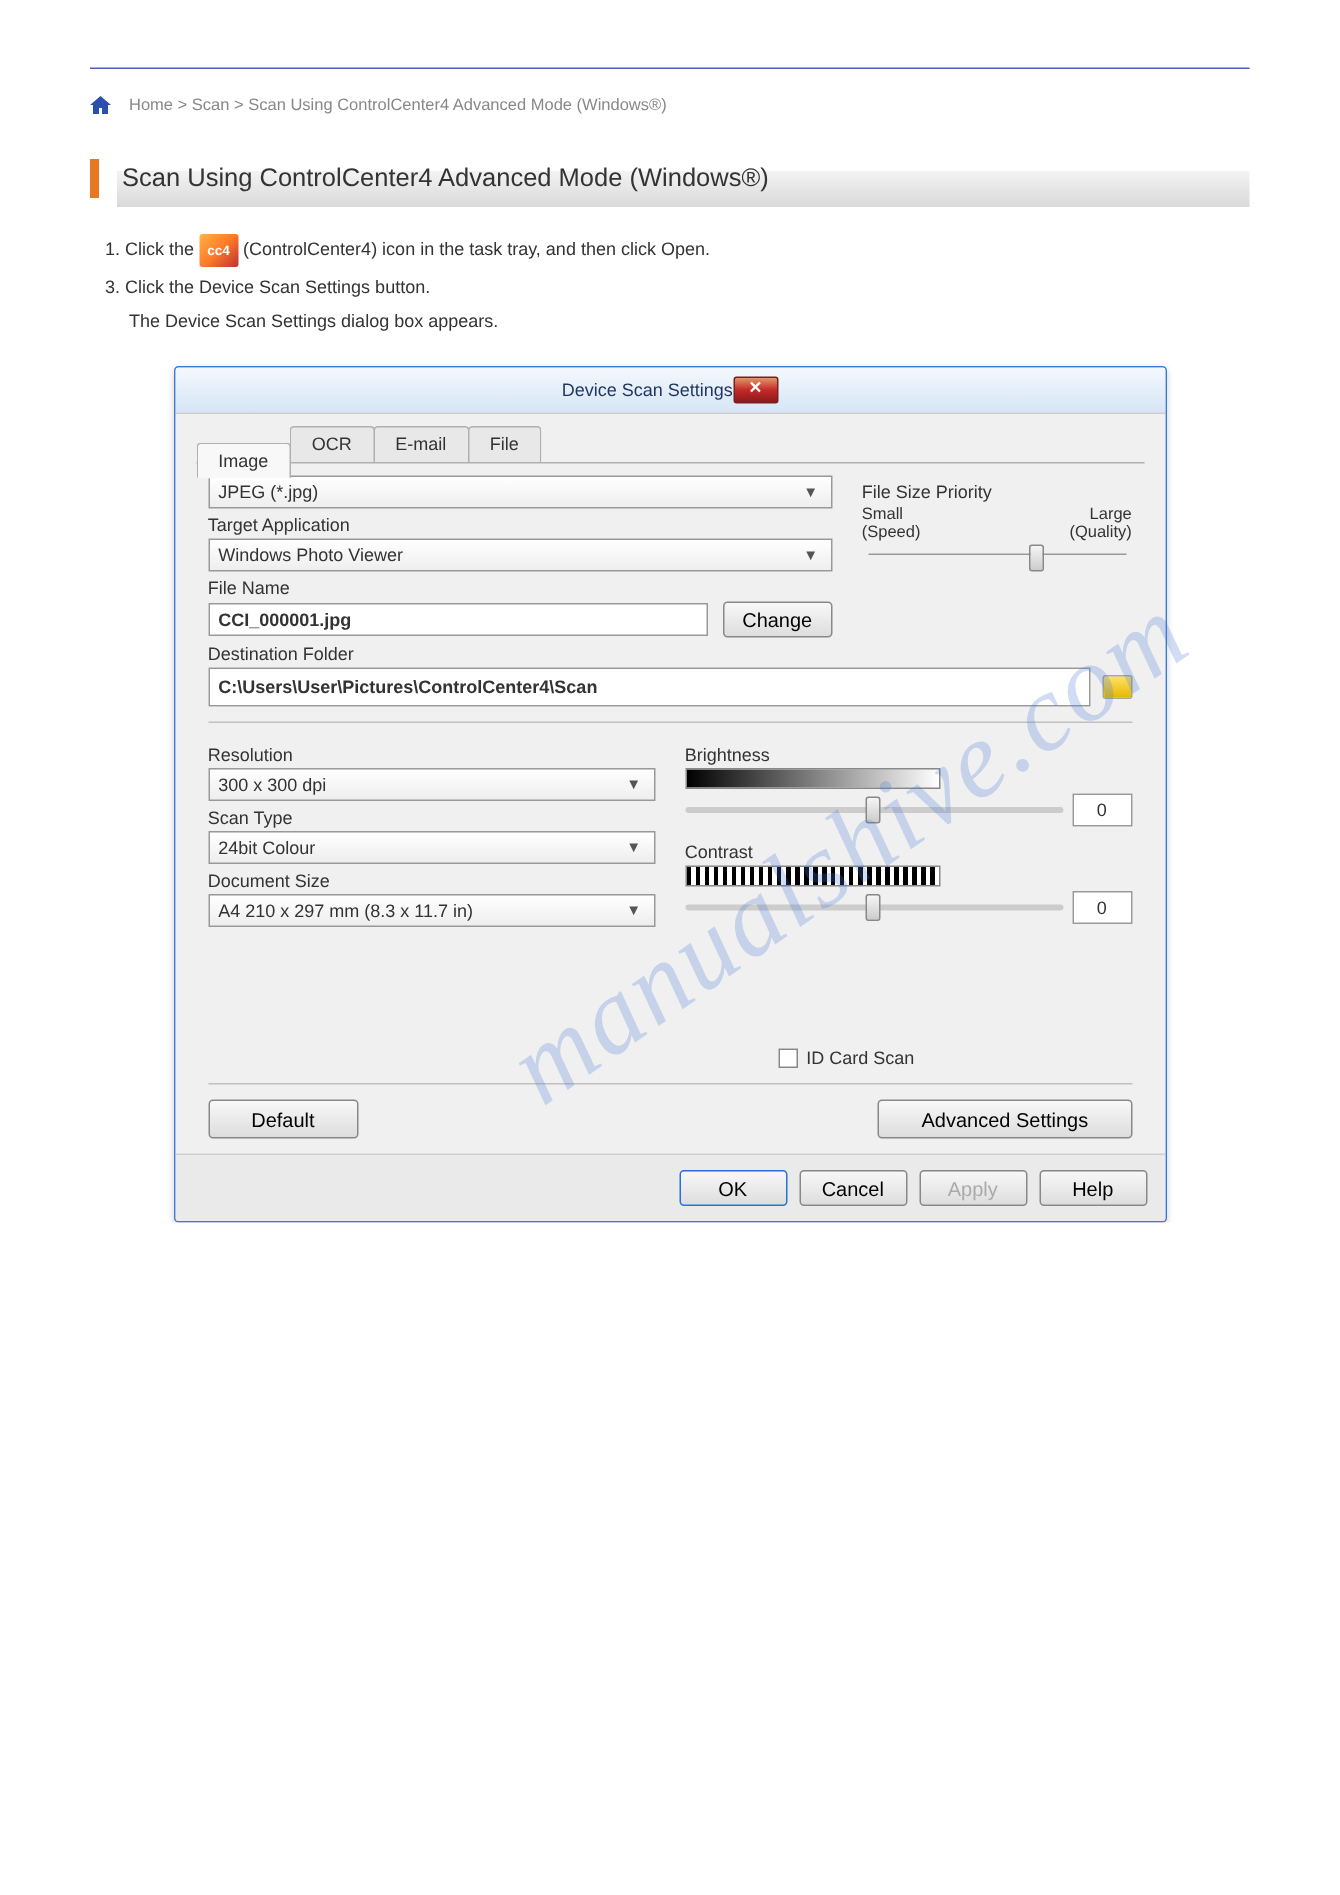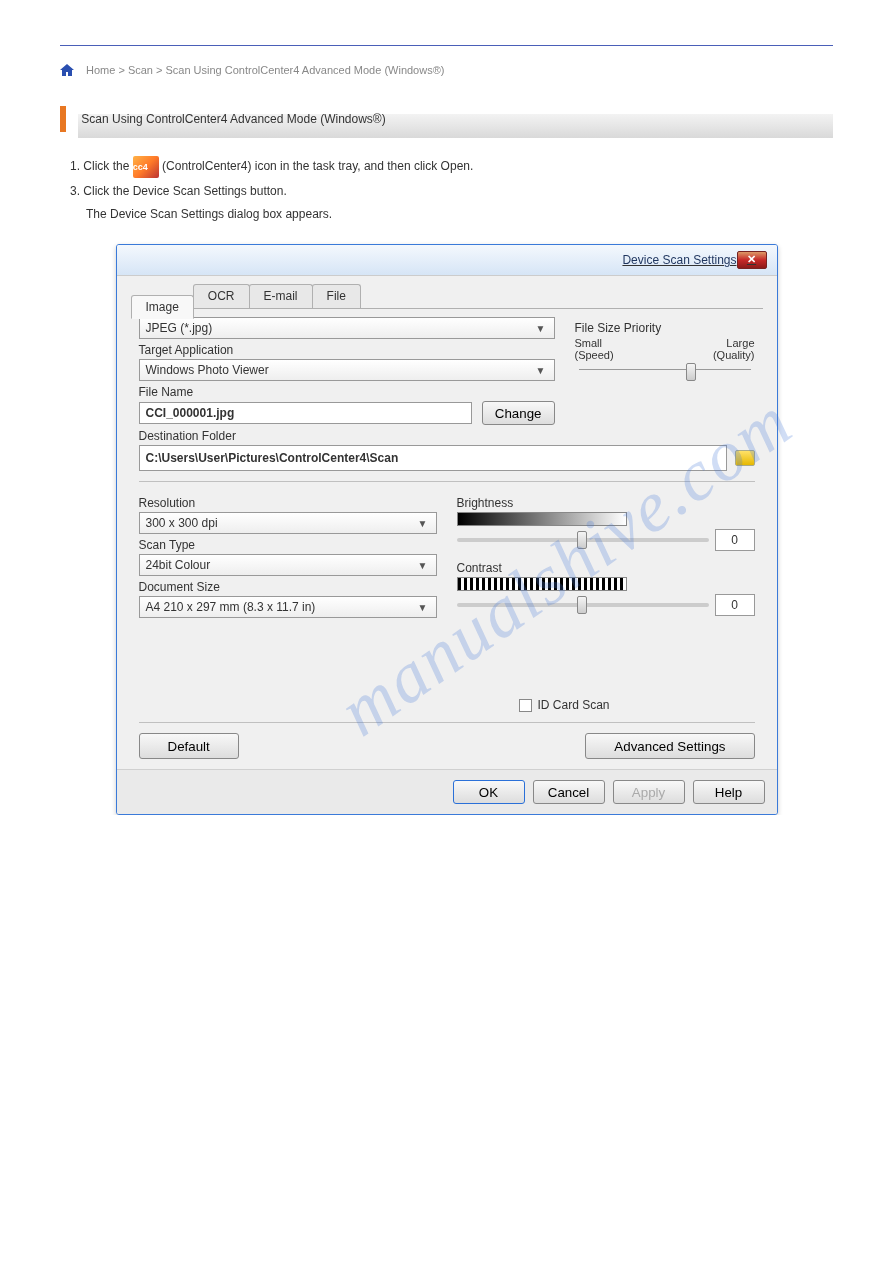--- a/index.html
+++ b/index.html
@@ -4,27 +4,27 @@
 <style>
 * { box-sizing: border-box; margin: 0; padding: 0; }
 body { font-family: "Segoe UI", Tahoma, Arial, sans-serif; font-size: 12px; background: #fff; color: #333; width: 893px; }
 .page { padding: 0 60px; }
 .top-rule { border-top: 1.5px solid #4a5fb8; margin-top: 45px; margin-bottom: 18px; }
 .home-row { display: flex; align-items: center; gap: 12px; margin-bottom: 30px; }
 .home-icon { width: 14px; height: 12px; }
 .breadcrumb { color: #888; font-size: 11px; }
 .title-block { margin-bottom: 8px; }
 .vbar { display: inline-block; width: 6px; height: 26px; background: #e87722; vertical-align: middle; margin-right: 12px; }
-.title-text { display: inline-block; vertical-align: middle; font-size: 12px; }
+.title-text { display: inline-block; vertical-align: middle; font-size: 17px; }
 .grad-bar { height: 24px; background: linear-gradient(to bottom, #f3f3f3, #d9d9d9); margin-top: -26px; margin-left: 18px; margin-bottom: 18px; }
 .step { margin: 4px 0 4px 10px; line-height: 1.6; }
-.cc4-ico { display: inline-block; width: 26px; height: 22px; vertical-align: middle; background: linear-gradient(135deg,#ffb347,#ff7a29,#b33); border-radius: 2px; color: #fff; font-size: 9px; text-align: left; line-height: 22px; font-weight: bold; }
+.cc4-ico { display: inline-block; width: 26px; height: 22px; vertical-align: middle; background: linear-gradient(135deg,#ffb347,#ff7a29,#b33); border-radius: 2px; color: #fff; font-size: 9px; text-align: center; line-height: 22px; font-weight: bold; }
 .dialog-wrap { padding: 0 45px; margin-top: 20px; }
 .dialog { width: 662px; border: 1px solid #3a7ad9; border-radius: 3px; overflow: hidden; background: #f0f0f0; box-shadow: 0 2px 5px rgba(0,0,0,.2); margin: 0 auto; }
-.titlebar { background: linear-gradient(to bottom,#f4f8fd,#d6e5f6); padding: 6px 10px; display: flex; justify-content: flex-end; align-items: center; border-bottom: 1px solid #ccc; text-decoration: underline; }
+.titlebar { background: linear-gradient(to bottom,#f4f8fd,#d6e5f6); padding: 6px 10px; display: flex; justify-content: center; align-items: center; border-bottom: 1px solid #ccc; }
 .title { color: #1f355e; font-size: 12px; }
 .close-btn { width: 30px; height: 18px; background: linear-gradient(to bottom,#d96,#c62828,#8c1a1a); border: 1px solid #722; border-radius: 2px; color: #fff; font-size: 11px; text-align: center; line-height: 15px; font-weight: bold; }
 .body { padding: 8px 14px 10px; background: #f0f0f0; }
 .tabs { display: flex; border-bottom: 1px solid #b0b0b0; margin-bottom: 2px; }
 .tab { padding: 4px 14px; border: 1px solid #b0b0b0; border-bottom: none; margin-right: -1px; background: #e8e8e8; border-radius: 3px 3px 0 0; cursor: pointer; }
 .tab.active { background: #f8f8f8; position: relative; top: 11px; border-bottom: 1px solid #f8f8f8; }
 .tab-content { background: #f0f0f0; padding: 6px 8px 0; }
 .cols { display: flex; gap: 20px; }
 .colL { flex: 1; }
 .colR { width: 180px; }

